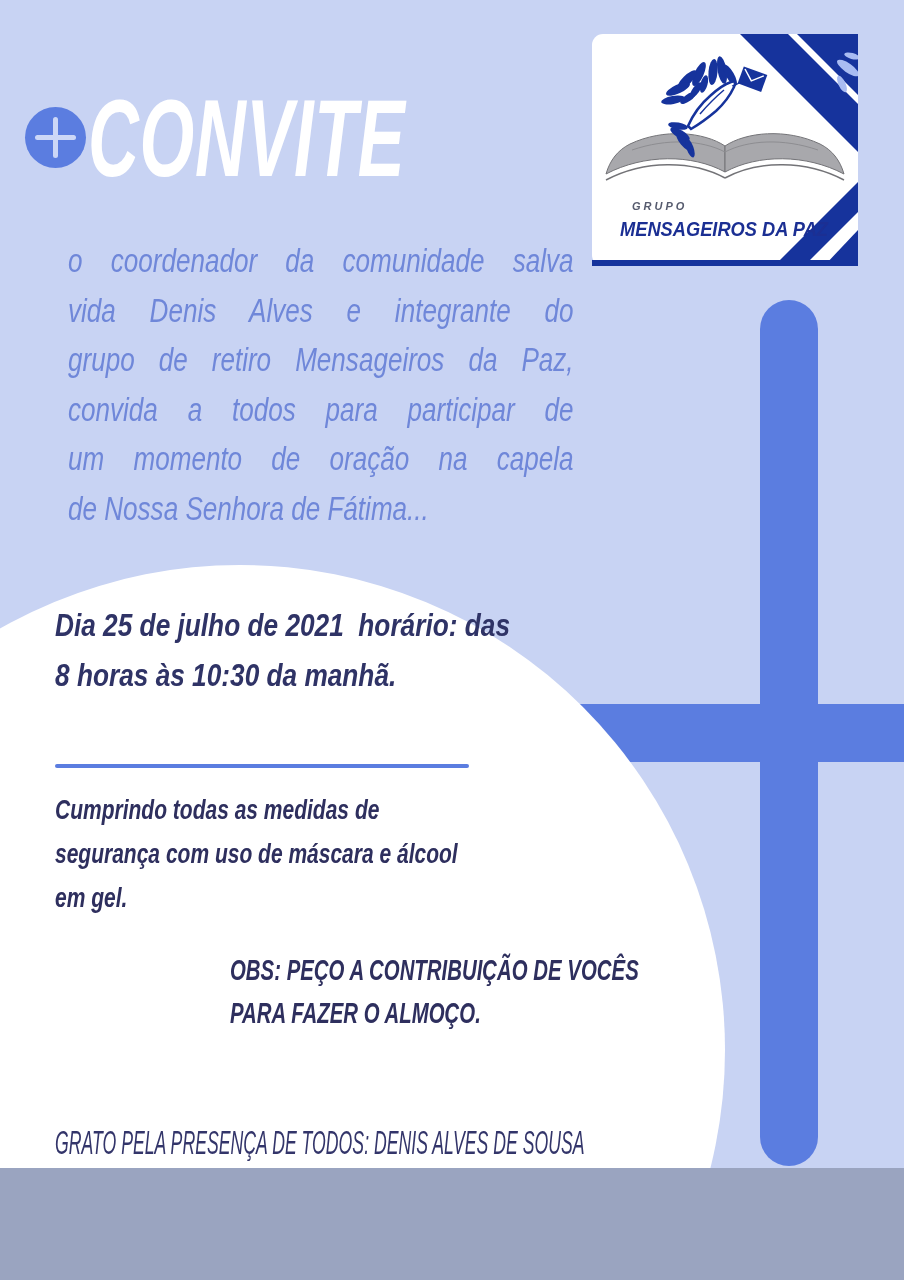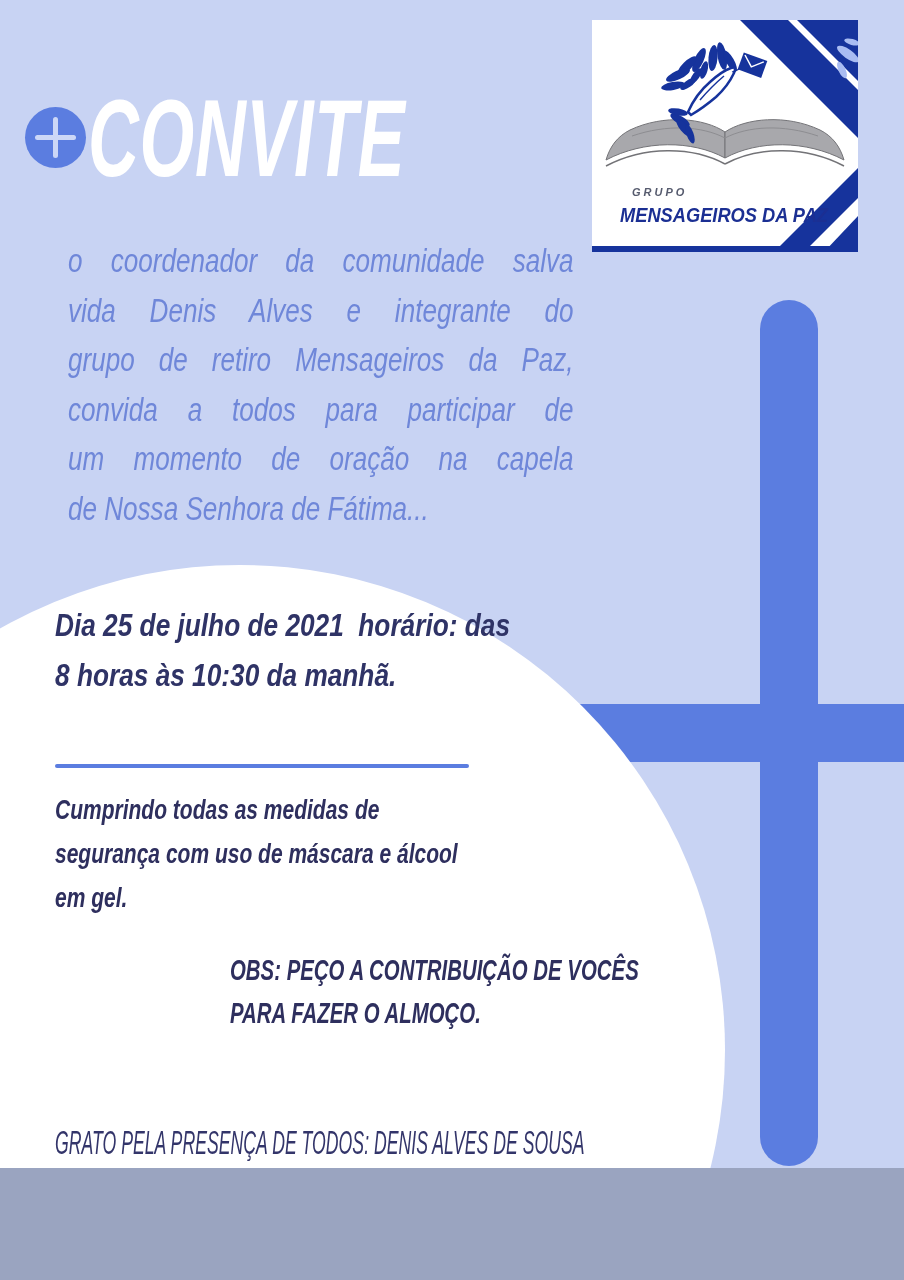--- a/index.html
+++ b/index.html
@@ -20,21 +20,21 @@
   .plus-badge::before { content:""; position:absolute; left:10px; top:28px; width:41px; height:5px; border-radius:3px; background:#ccd7f7; }
   .plus-badge::after  { content:""; position:absolute; left:28px; top:10px; width:5px; height:41px; border-radius:3px; background:#ccd7f7; }
   .page-title {
     position:absolute; left:88px; top:88px; margin:0;
     font-size:110px; line-height:100px; font-weight:800; color:#ffffff;
     letter-spacing:1px; white-space:nowrap;
     transform:scaleX(0.64); transform-origin:left top;
   }
 
   
-  .logo-card { position:absolute; left:592px; top:20px; width:266px; height:232px; background:#ffffff; }
+  .logo-card { position:absolute; left:592px; top:34px; width:266px; height:232px; background:#ffffff;border-radius:11px; }
   .logo-card svg { display:block; }
 
   
   .invitation {
     position:absolute; left:68px; top:236px; width:640px;
     color:#6f87d9; font-size:33px; line-height:49.5px; font-weight:400;
     transform:scaleX(0.79); transform-origin:left top;
   }
   .invitation .jline { text-align:justify; text-align-last:justify; }
   .invitation .lastline { text-align:left; }

